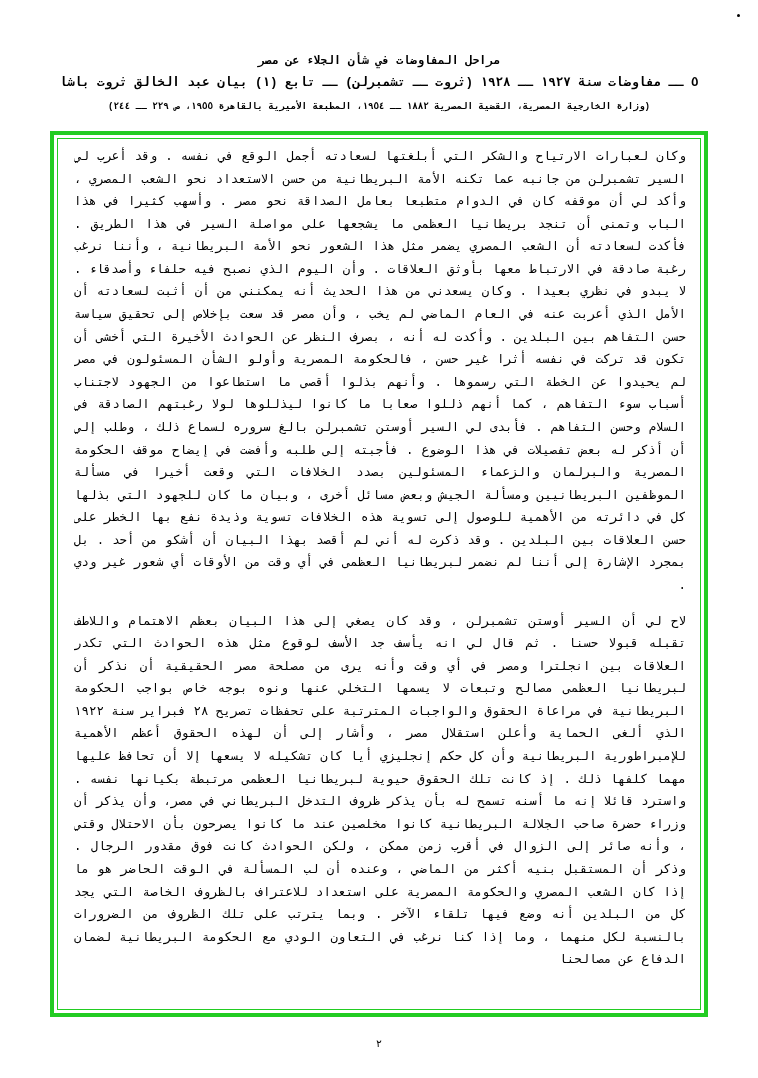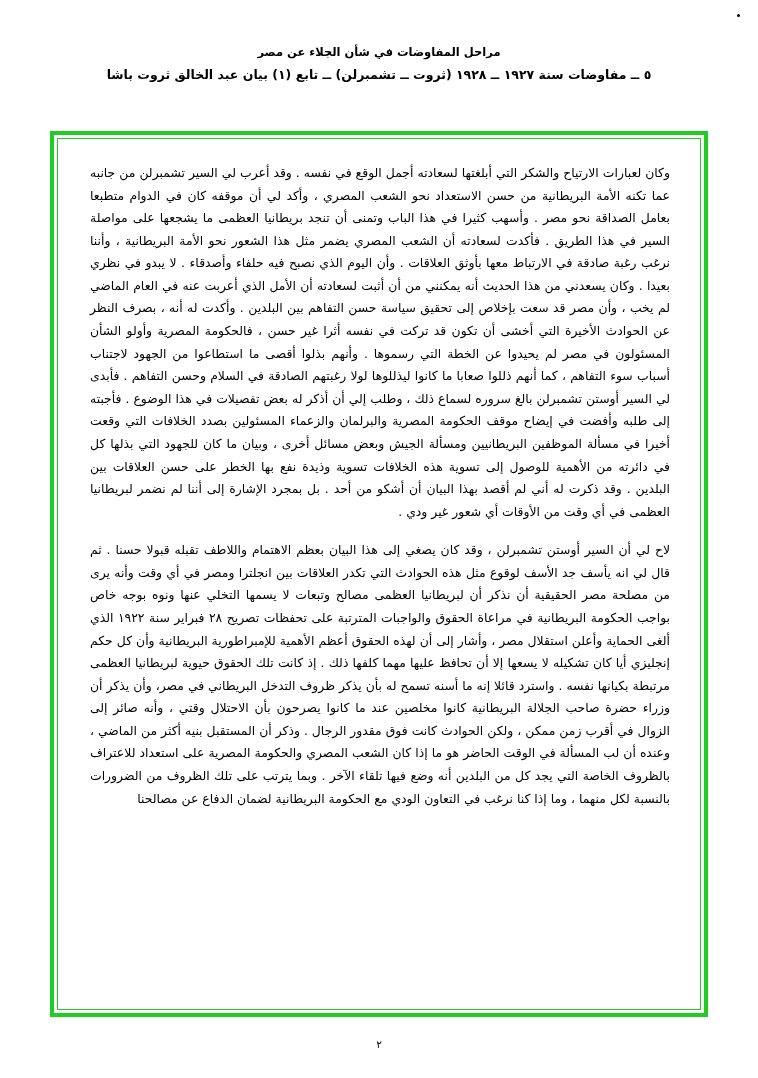--- a/index.html
+++ b/index.html
@@ -13,21 +13,22 @@
     font-family: "DejaVu Sans", sans-serif;
     color: #000000;
     position: relative;
     overflow: hidden;
   }
   .page {
     width: 758px;
     height: 1078px;
     position: relative;
     box-sizing: border-box;
-    padding: 4px;
+    padding: 12px;
+    font-family: Liberation Mono, monospace;
   }
   .corner-dot {
     position: absolute;
     top: 14px;
     right: 18px;
     width: 3px;
     height: 3px;
     background: #000;
     border-radius: 50%;
   }
@@ -77,21 +78,21 @@
     left: 74px;
     width: 612px;
     height: 860px;
     direction: rtl;
     text-align: justify;
     font-size: 12.4px;
     line-height: 1.82;
     overflow: hidden;
   }
   .body-text p {
-    margin: 16px;
+    margin: 0;
     text-indent: 0;
   }
   .body-text p.para2 {
     margin-top: 13px;
   }
   .page-number {
     position: absolute;
     bottom: 28px;
     left: 0;
     width: 100%;
@@ -103,20 +104,21 @@
 </head>
 <body>
 
 <div class="page">
 
   <div class="corner-dot"></div>
 
   <div class="header">
     <div class="doc-title">مراحل المفاوضات في شأن الجلاء عن مصر</div>
     <div class="doc-subtitle">٥ ــ مفاوضات سنة ١٩٢٧ ــ ١٩٢٨ (ثروت ــ تشمبرلن) ــ تابع (١) بيان عبد الخالق ثروت باشا</div>
+    <div class="doc-source">(وزارة الخارجية المصرية، القضية المصرية ١٨٨٢ ــ ١٩٥٤، المطبعة الأميرية بالقاهرة ١٩٥٥، ص ٢٢٩ ــ ٢٤٤)</div>
   </div>
 
   <div class="frame">
     <div class="frame-inner"></div>
   </div>
 
   <div class="body-text">
     <p class="para1">وكان لعبارات الارتياح والشكر التي أبلغتها لسعادته أجمل الوقع في نفسه . وقد أعرب لي السير تشمبرلن من جانبه عما تكنه الأمة البريطانية من حسن الاستعداد نحو الشعب المصري ، وأكد لي أن موقفه كان في الدوام متطبعا بعامل الصداقة نحو مصر . وأسهب كثيرا في هذا الباب وتمنى أن تنجد بريطانيا العظمى ما يشجعها على مواصلة السير في هذا الطريق . فأكدت لسعادته أن الشعب المصري يضمر مثل هذا الشعور نحو الأمة البريطانية ، وأننا نرغب رغبة صادقة في الارتباط معها بأوثق العلاقات . وأن اليوم الذي نصبح فيه حلفاء وأصدقاء . لا يبدو في نظري بعيدا . وكان يسعدني من هذا الحديث أنه يمكنني من أن أثبت لسعادته أن الأمل الذي أعربت عنه في العام الماضي لم يخب ، وأن مصر قد سعت بإخلاص إلى تحقيق سياسة حسن التفاهم بين البلدين . وأكدت له أنه ، بصرف النظر عن الحوادث الأخيرة التي أخشى أن تكون قد تركت في نفسه أثرا غير حسن ، فالحكومة المصرية وأولو الشأن المسئولون في مصر لم يحيدوا عن الخطة التي رسموها . وأنهم بذلوا أقصى ما استطاعوا من الجهود لاجتناب أسباب سوء التفاهم ، كما أنهم ذللوا صعابا ما كانوا ليذللوها لولا رغبتهم الصادقة في السلام وحسن التفاهم . فأبدى لي السير أوستن تشمبرلن بالغ سروره لسماع ذلك ، وطلب إلي أن أذكر له بعض تفصيلات في هذا الوضوع . فأجبته إلى طلبه وأفضت في إيضاح موقف الحكومة المصرية والبرلمان والزعماء المسئولين بصدد الخلافات التي وقعت أخيرا في مسألة الموظفين البريطانيين ومسألة الجيش وبعض مسائل أخرى ، وبيان ما كان للجهود التي بذلها كل في دائرته من الأهمية للوصول إلى تسوية هذه الخلافات تسوية وذيدة نفع بها الخطر على حسن العلاقات بين البلدين . وقد ذكرت له أني لم أقصد بهذا البيان أن أشكو من أحد . بل بمجرد الإشارة إلى أننا لم نضمر لبريطانيا العظمى في أي وقت من الأوقات أي شعور غير ودي .</p>
     <p class="para2">لاح لي أن السير أوستن تشمبرلن ، وقد كان يصغي إلى هذا البيان بعظم الاهتمام واللاطف تقبله قبولا حسنا . ثم قال لي انه يأسف جد الأسف لوقوع مثل هذه الحوادث التي تكدر العلاقات بين انجلترا ومصر في أي وقت وأنه يرى من مصلحة مصر الحقيقية أن نذكر أن لبريطانيا العظمى مصالح وتبعات لا يسمها التخلي عنها ونوه بوجه خاص بواجب الحكومة البريطانية في مراعاة الحقوق والواجبات المترتبة على تحفظات تصريح ٢٨ فبراير سنة ١٩٢٢ الذي ألغى الحماية وأعلن استقلال مصر ، وأشار إلى أن لهذه الحقوق أعظم الأهمية للإمبراطورية البريطانية وأن كل حكم إنجليزي أيا كان تشكيله لا يسعها إلا أن تحافظ عليها مهما كلفها ذلك . إذ كانت تلك الحقوق حيوية لبريطانيا العظمى مرتبطة بكيانها نفسه . واسترد قائلا إنه ما أسنه تسمح له بأن يذكر ظروف التدخل البريطاني في مصر، وأن يذكر أن وزراء حضرة صاحب الجلالة البريطانية كانوا مخلصين عند ما كانوا يصرحون بأن الاحتلال وقتي ، وأنه صائر إلى الزوال في أقرب زمن ممكن ، ولكن الحوادث كانت فوق مقدور الرجال . وذكر أن المستقبل بنيه أكثر من الماضي ، وعنده أن لب المسألة في الوقت الحاضر هو ما إذا كان الشعب المصري والحكومة المصرية على استعداد للاعتراف بالظروف الخاصة التي يجد كل من البلدين أنه وضع فيها تلقاء الآخر . وبما يترتب على تلك الظروف من الضرورات بالنسبة لكل منهما ، وما إذا كنا نرغب في التعاون الودي مع الحكومة البريطانية لضمان الدفاع عن مصالحنا</p>
   </div>

